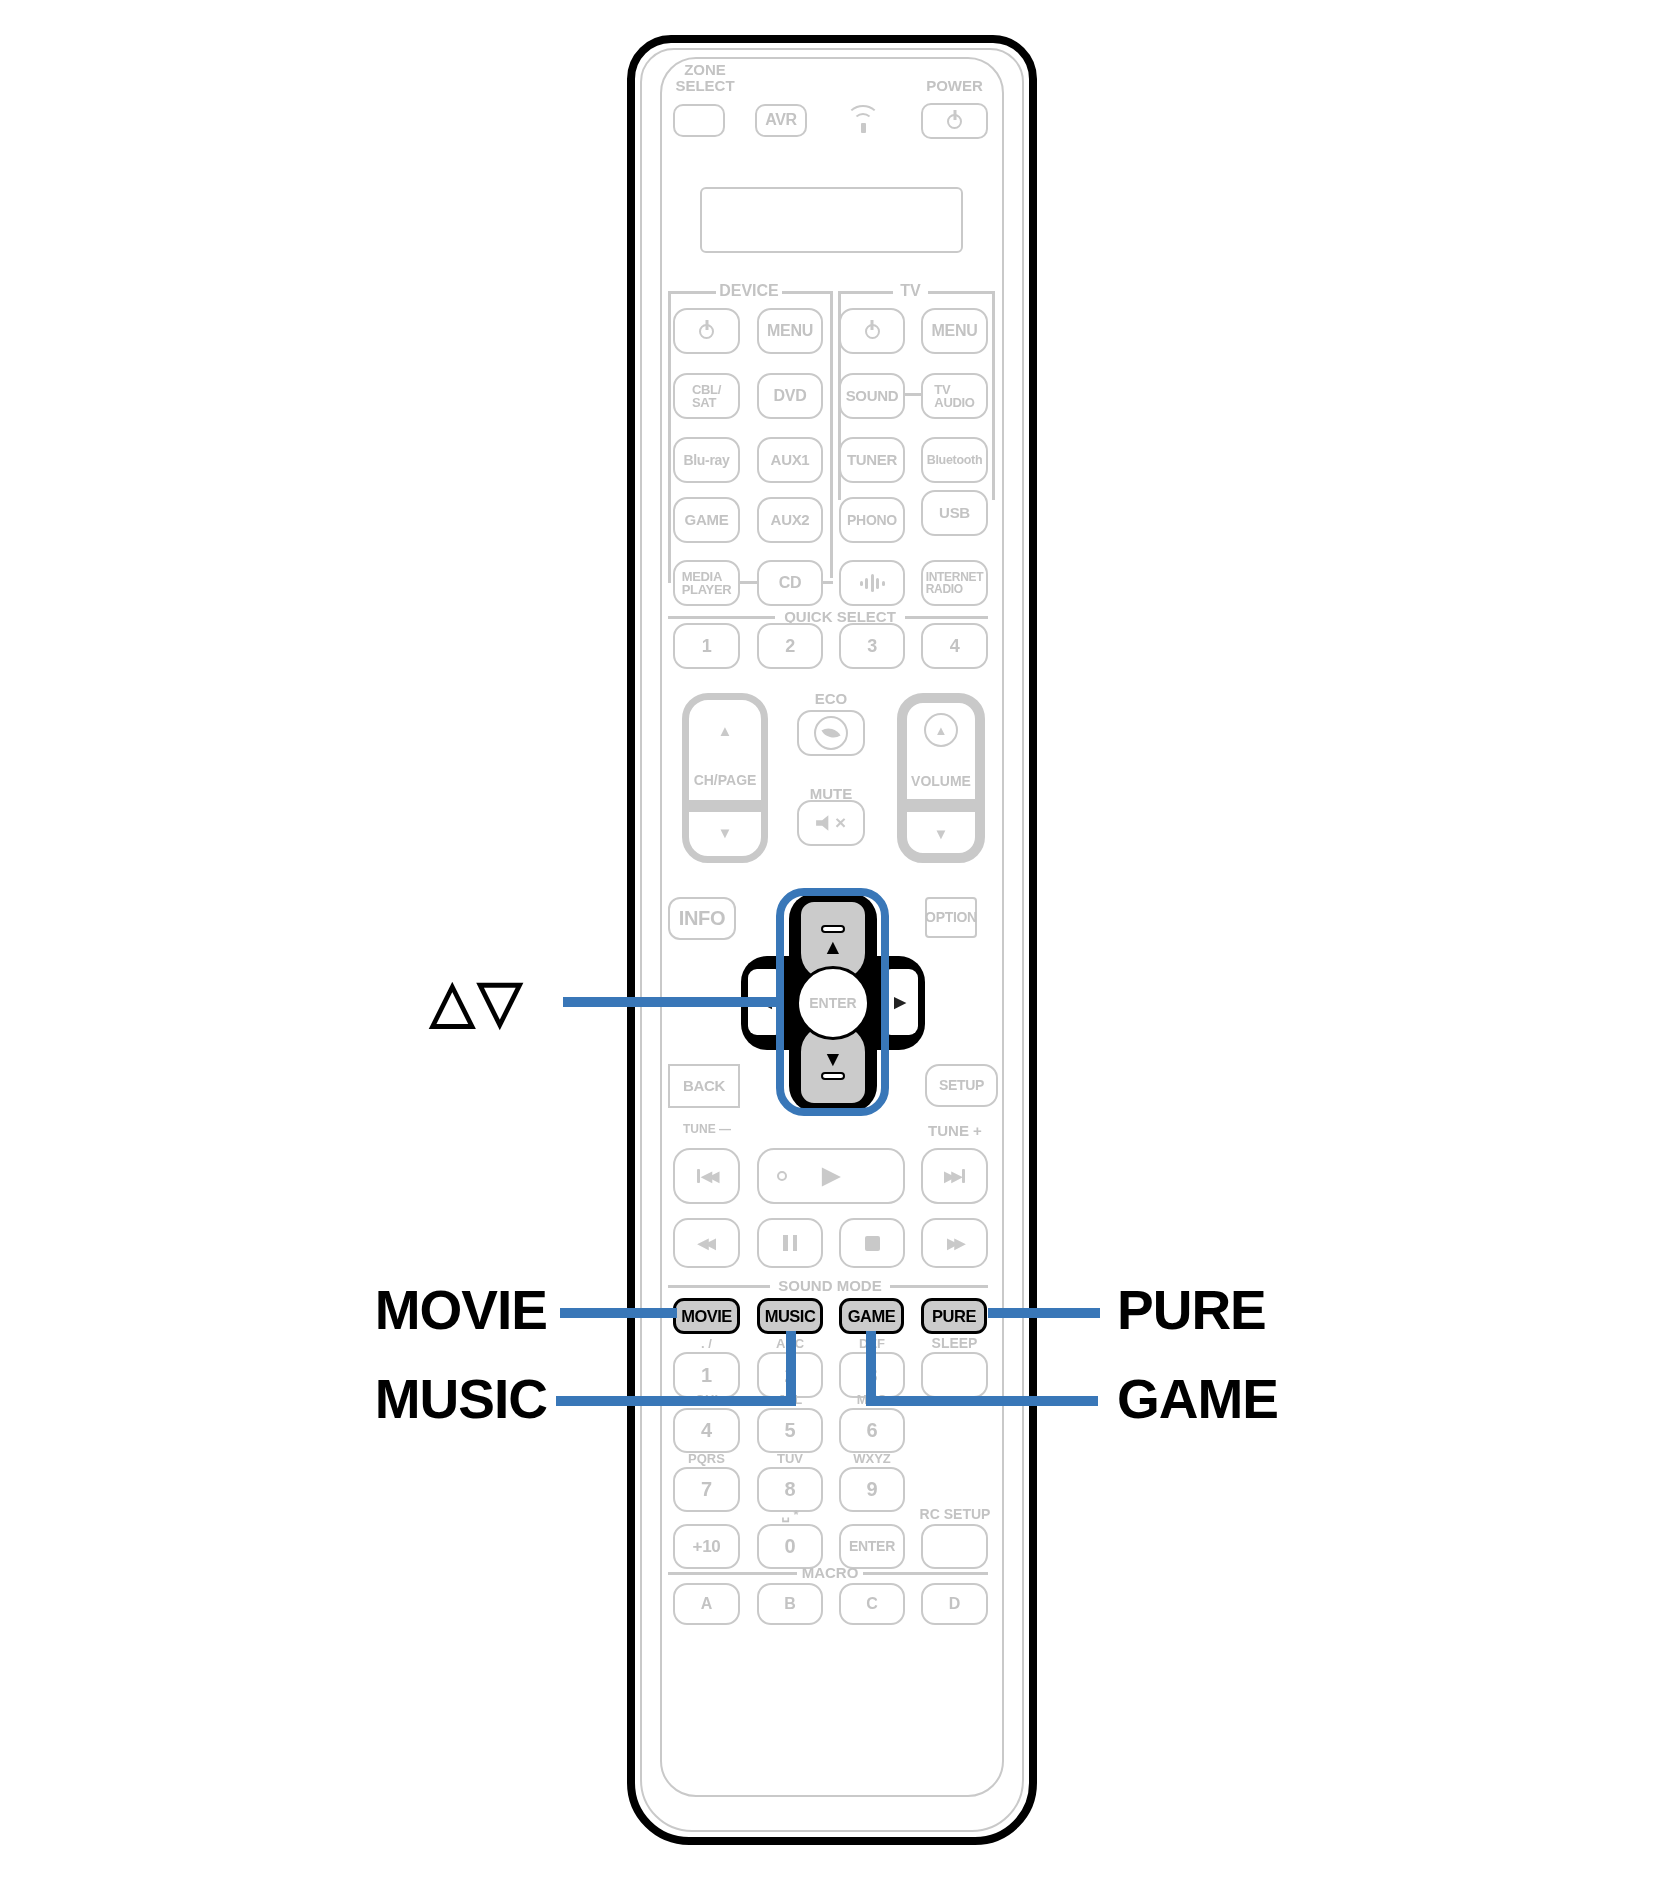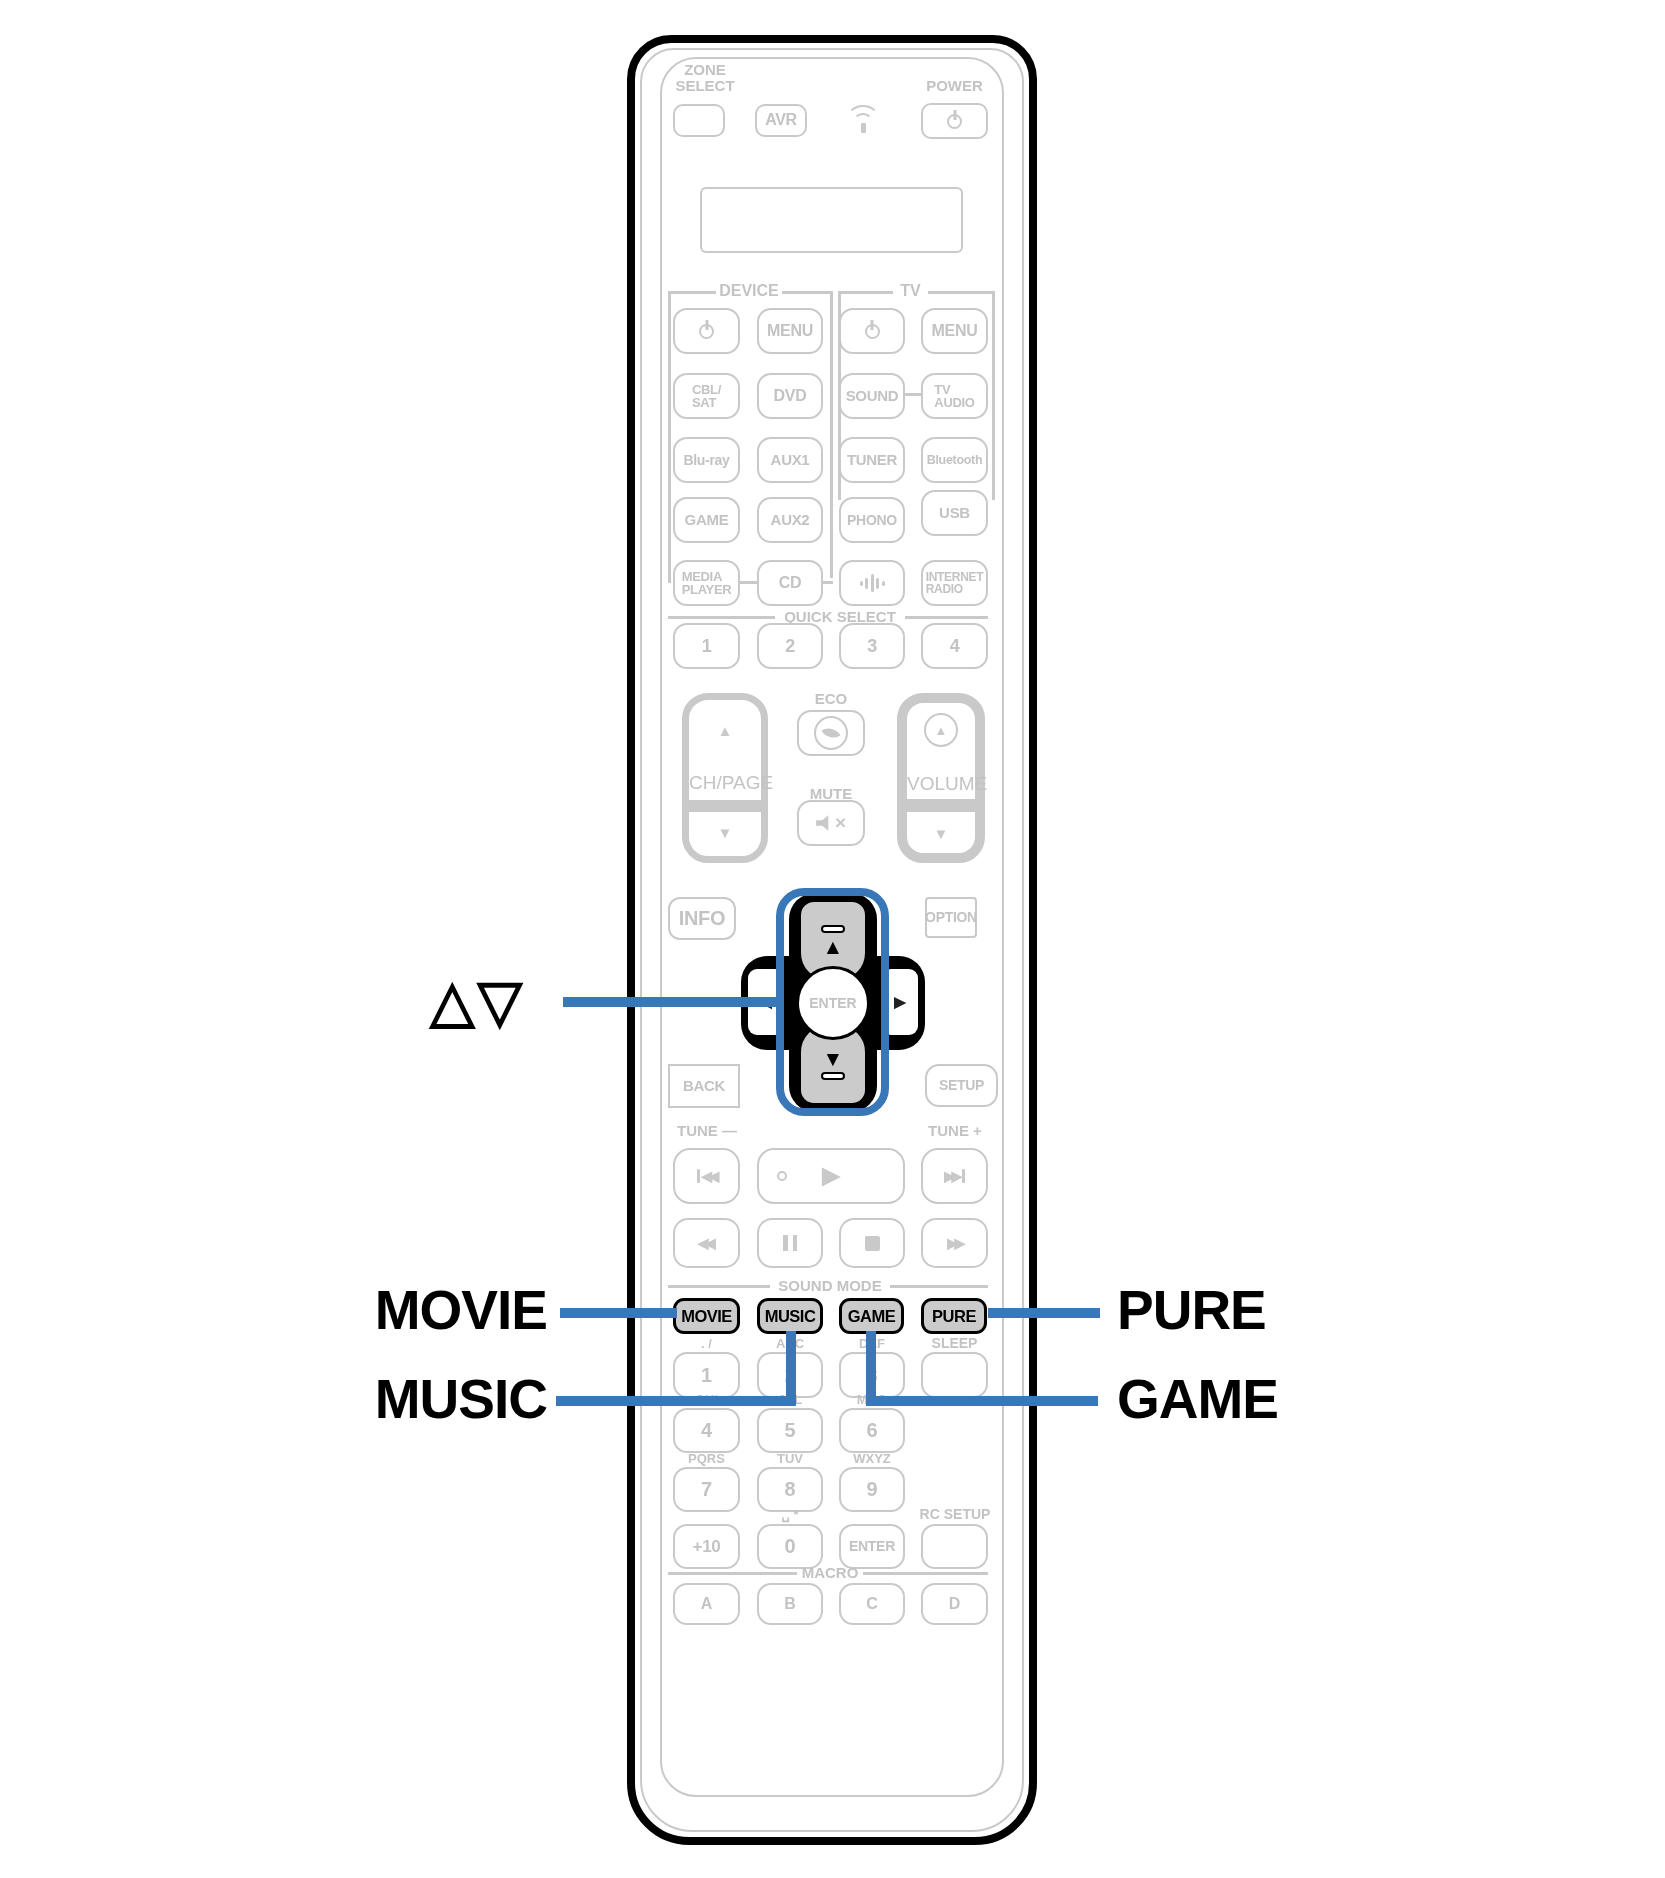--- a/index.html
+++ b/index.html
@@ -40,21 +40,21 @@
   
   .spk{width:17px;height:16px;background:var(--bd);
        clip-path:polygon(0 33%,36% 33%,72% 2%,72% 98%,36% 67%,0 67%)}
   
   .heos{display:flex;align-items:center;gap:2.5px}
   .heos i{display:block;width:3px;background:var(--bd);border-radius:2px}
   
   .rocker{position:absolute;border-radius:26px;background:#fff;border:7px solid var(--bd)}
   .rocker .band{position:absolute;left:0;right:0;height:12px;background:var(--bd)}
   .rocker .ar{position:absolute;left:0;right:0;text-align:center;color:var(--bd);font-size:15px;font-weight:bold}
-  .rocker .rl{position:absolute;left:0;right:0;text-align:right;color:var(--tx);font-size:19px;font-weight:normal}
+  .rocker .rl{position:absolute;left:0;right:0;text-align:center;color:var(--tx);font-size:14px;font-weight:bold}
   
   .blackpad{position:absolute;background:#000;border-radius:26px;z-index:10}
   .ckey{position:absolute;left:798px;width:70px;height:84px;background:var(--keyfill);
         border:3px solid #000;z-index:11;display:flex;flex-direction:column;
         align-items:center;justify-content:center;gap:3px}
   .slot{width:24px;height:8px;background:#fff;border:2px solid #000;border-radius:5px}
   .ctri{font-size:21px;color:#000;line-height:1;font-weight:bold}
   .wedge{position:absolute;top:969px;width:36px;height:66px;background:#fff;border-radius:9px;
          z-index:11;display:flex;align-items:center;justify-content:center;
          color:#222;font-size:15px;font-weight:bold}
@@ -202,21 +202,21 @@
     <span class="slot"></span>
   </div>
   <div class="abs" style="left:796px;top:966px;width:74px;height:74px;border-radius:50%;background:#fff;border:3px solid #000;
               z-index:12;display:flex;align-items:center;justify-content:center;
               color:var(--tx);font-weight:bold;font-size:14px">ENTER</div>
   <div class="abs" style="left:776px;top:888px;width:113px;height:228px;border:8px solid var(--blue);border-radius:28px;z-index:13"></div>
 
   <div class="b" style="left:668px;top:1064px;width:72px;height:44px;border-radius:0;font-size:15px">BACK</div>
   <div class="b" style="left:925px;top:1064px;width:73px;height:43px;border-radius:14px;font-size:14px">SETUP</div>
 
-  <div class="l" style="left:666px;top:1123px;width:82px;font-size:15px">TUNE —</div>
+  <div class="l" style="left:666px;top:1123px;width:82px;font-size:12px">TUNE —</div>
   <div class="l" style="left:917px;top:1123px;width:76px;font-size:15px">TUNE +</div>
 
   <div class="b" style="left:673px;top:1148px;width:67px;height:56px;border-radius:17px">
     <span class="tbar"></span><span class="trisL">◀◀</span>
   </div>
   <div class="b" style="left:757px;top:1148px;width:148px;height:56px;border-radius:17px">
     <span class="ocirc"></span>
     <span style="font-size:23px;color:var(--bd)">▶</span>
   </div>
   <div class="b" style="left:921px;top:1148px;width:67px;height:56px;border-radius:17px">

